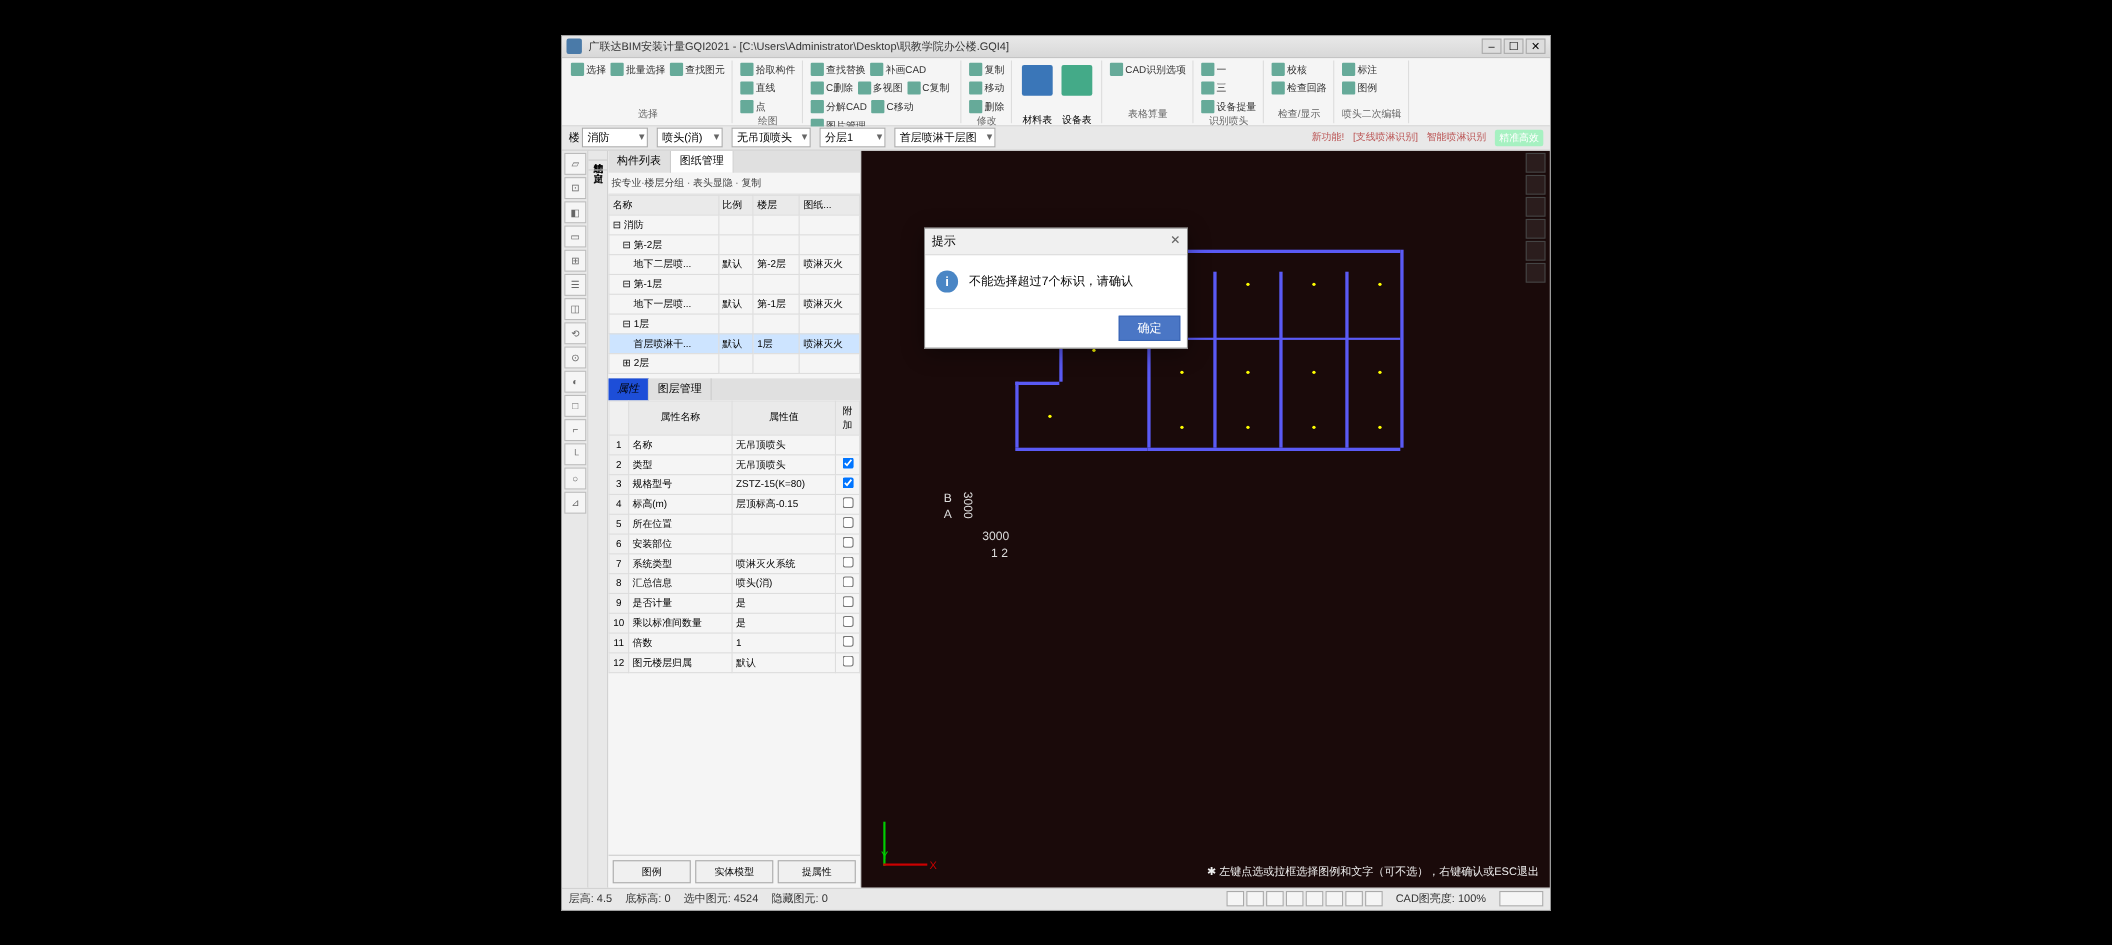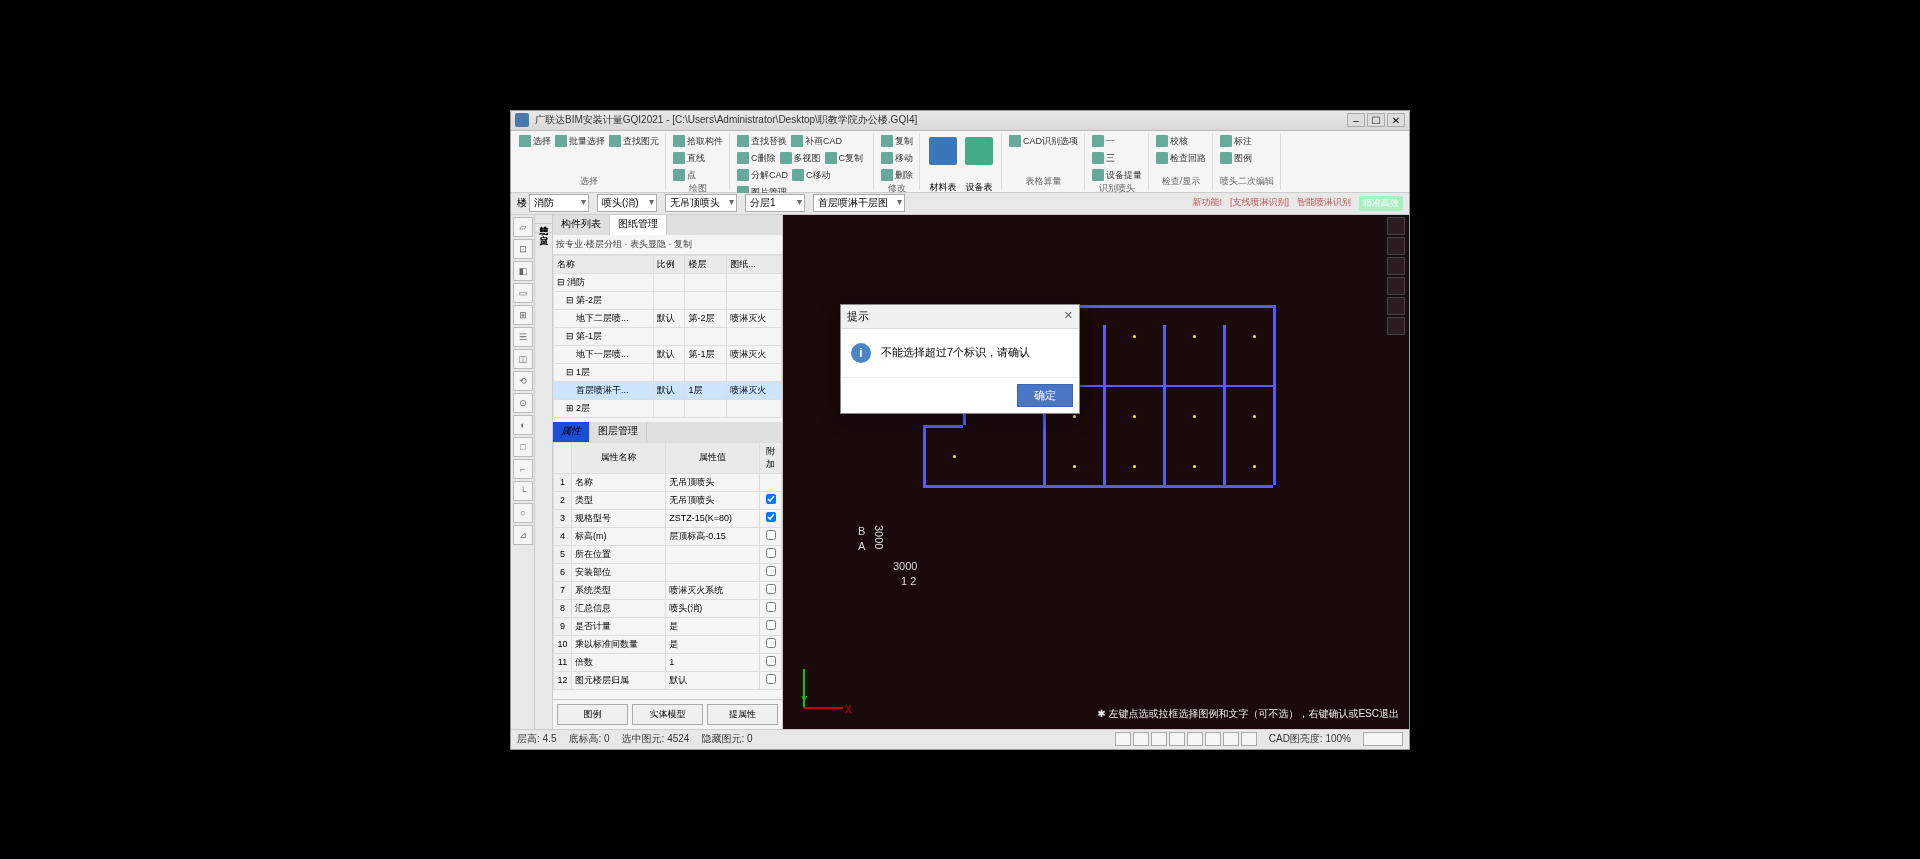--- a/index.html
+++ b/index.html
@@ -1,17 +1,17 @@
 <!DOCTYPE html>
 <html><head>
 <meta charset="utf-8">
 <style>
 * { margin: 0; padding: 0; box-sizing: border-box; font-family: "Microsoft YaHei", sans-serif; }
 body { background: #000; display: flex; justify-content: center; align-items: center; height: 100vh; overflow: hidden; }
-.app-window { width: 900px; height: 640px; background: #f0f0f0; border: 1px solid #999; display: flex; flex-direction: column; font-size: 10px; }
+.app-window { width: 900px; height: 796px; background: #f0f0f0; border: 1px solid #999; display: flex; flex-direction: column; font-size: 10px; }
 .titlebar { background: linear-gradient(#e8e8e8,#d8d8d8); height: 20px; display: flex; align-items: center; padding: 0 4px; border-bottom: 1px solid #bbb; }
 .titlebar .icon { width: 14px; height: 14px; background: #4a7aa8; border-radius: 2px; margin-right: 6px; }
 .titlebar .title { flex: 1; font-size: 10px; color: #333; }
 .titlebar .win-btns { display: flex; gap: 2px; }
 .titlebar .win-btns div { width: 18px; height: 14px; background: #ddd; border: 1px solid #aaa; display: flex; align-items: center; justify-content: center; cursor: pointer; }
 .menubar { background: #e8e8e8; height: 22px; display: flex; align-items: center; padding: 0 6px; gap: 10px; border-bottom: 1px solid #ccc; }
 .menubar .menu-item { font-size: 10px; color: #333; cursor: pointer; padding: 2px 4px; }
 .menubar .menu-item.active { background: #3a76b8; color: #fff; border-radius: 2px; }
 .menubar .phone { margin-left: auto; color: #4a7; font-size: 10px; }
 .ribbon { background: #f5f5f5; height: 62px; display: flex; border-bottom: 1px solid #ccc; padding: 2px; gap: 1px; }
@@ -67,21 +67,21 @@
 .canvas .axis .x { position: absolute; height: 2px; width: 40px; background: #c00; bottom: 0; }
 .canvas .axis .yl { position: absolute; color: #0c0; left: -2px; top: -14px; font-size: 10px; }
 .canvas .axis .xl { position: absolute; color: #c00; left: 42px; bottom: -6px; font-size: 10px; }
 .canvas .dim-text { position: absolute; color: #ddd; font-size: 11px; }
 .canvas .hint { position: absolute; bottom: 8px; right: 10px; color: #eee; font-size: 10px; }
 .canvas .plan { position: absolute; top: 50px; left: 120px; width: 400px; height: 280px; }
 .canvas .plan .wall { position: absolute; background: #5a5af5; }
 .canvas .plan .dot { position: absolute; width: 3px; height: 3px; background: #ff0; border-radius: 50%; }
 .canvas .right-tools { position: absolute; right: 2px; top: 2px; width: 20px; display: flex; flex-direction: column; gap: 2px; }
 .canvas .right-tools div { width: 18px; height: 18px; background: rgba(255,255,255,.08); border: 1px solid #444; cursor: pointer; }
-.dialog-overlay { position: absolute; inset: 0; display: flex; align-items: flex-start; justify-content: center; padding-top: 89px; pointer-events: none; z-index: 100; }
+.dialog-overlay { position: absolute; inset: 0; display: flex; align-items: flex-start; justify-content: center; padding-top: 70px; pointer-events: none; z-index: 100; }
 .dialog { width: 240px; background: #fff; border: 1px solid #888; box-shadow: 0 4px 18px rgba(0,0,0,.4); pointer-events: auto; }
 .dialog .dlg-title { background: #f0f0f0; padding: 4px 6px; font-size: 11px; display: flex; justify-content: space-between; border-bottom: 1px solid #ddd; }
 .dialog .dlg-title .close { cursor: pointer; color: #666; }
 .dialog .dlg-body { padding: 14px 10px; display: flex; gap: 10px; align-items: center; font-size: 11px; }
 .dialog .dlg-body .info-ico { width: 20px; height: 20px; border-radius: 50%; background: #4a86c5; color: #fff; display: flex; align-items: center; justify-content: center; font-weight: bold; font-size: 12px; }
 .dialog .dlg-foot { padding: 6px; text-align: right; border-top: 1px solid #eee; }
 .dialog .dlg-foot button { background: #4a76c5; color: #fff; border: 1px solid #3a66b5; padding: 3px 16px; font-size: 11px; cursor: pointer; }
 .statusbar { height: 20px; background: #e8e8e8; border-top: 1px solid #ccc; display: flex; align-items: center; padding: 0 6px; gap: 12px; font-size: 10px; color: #333; }
 .statusbar .spacer { flex: 1; }
 .statusbar .view-icons { display: flex; gap: 2px; }

